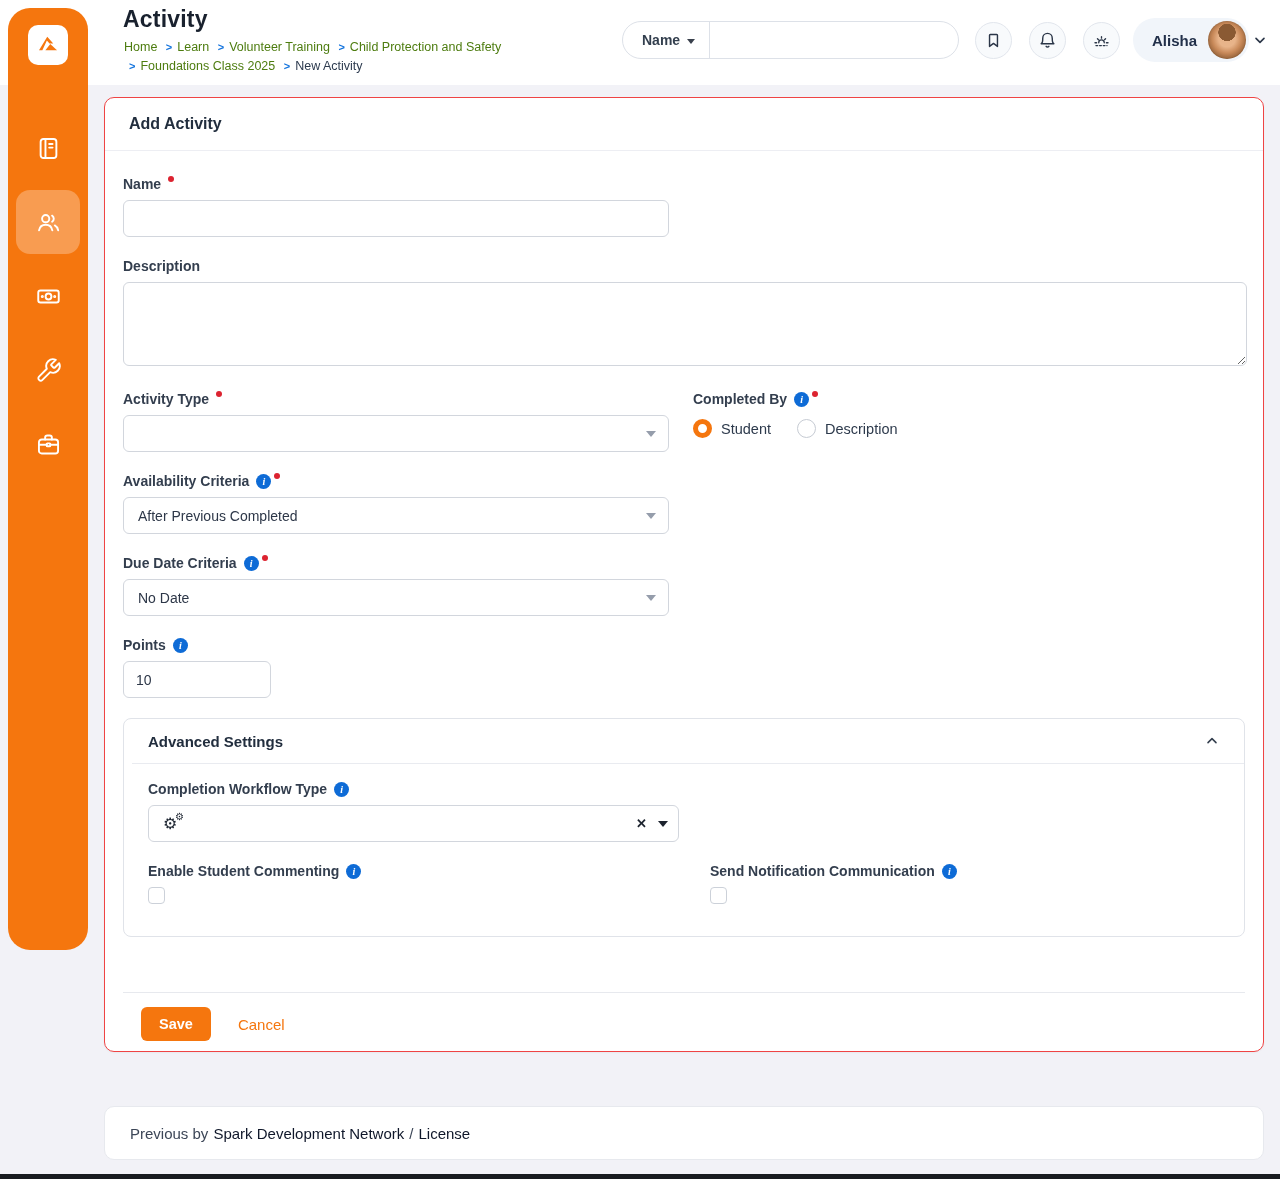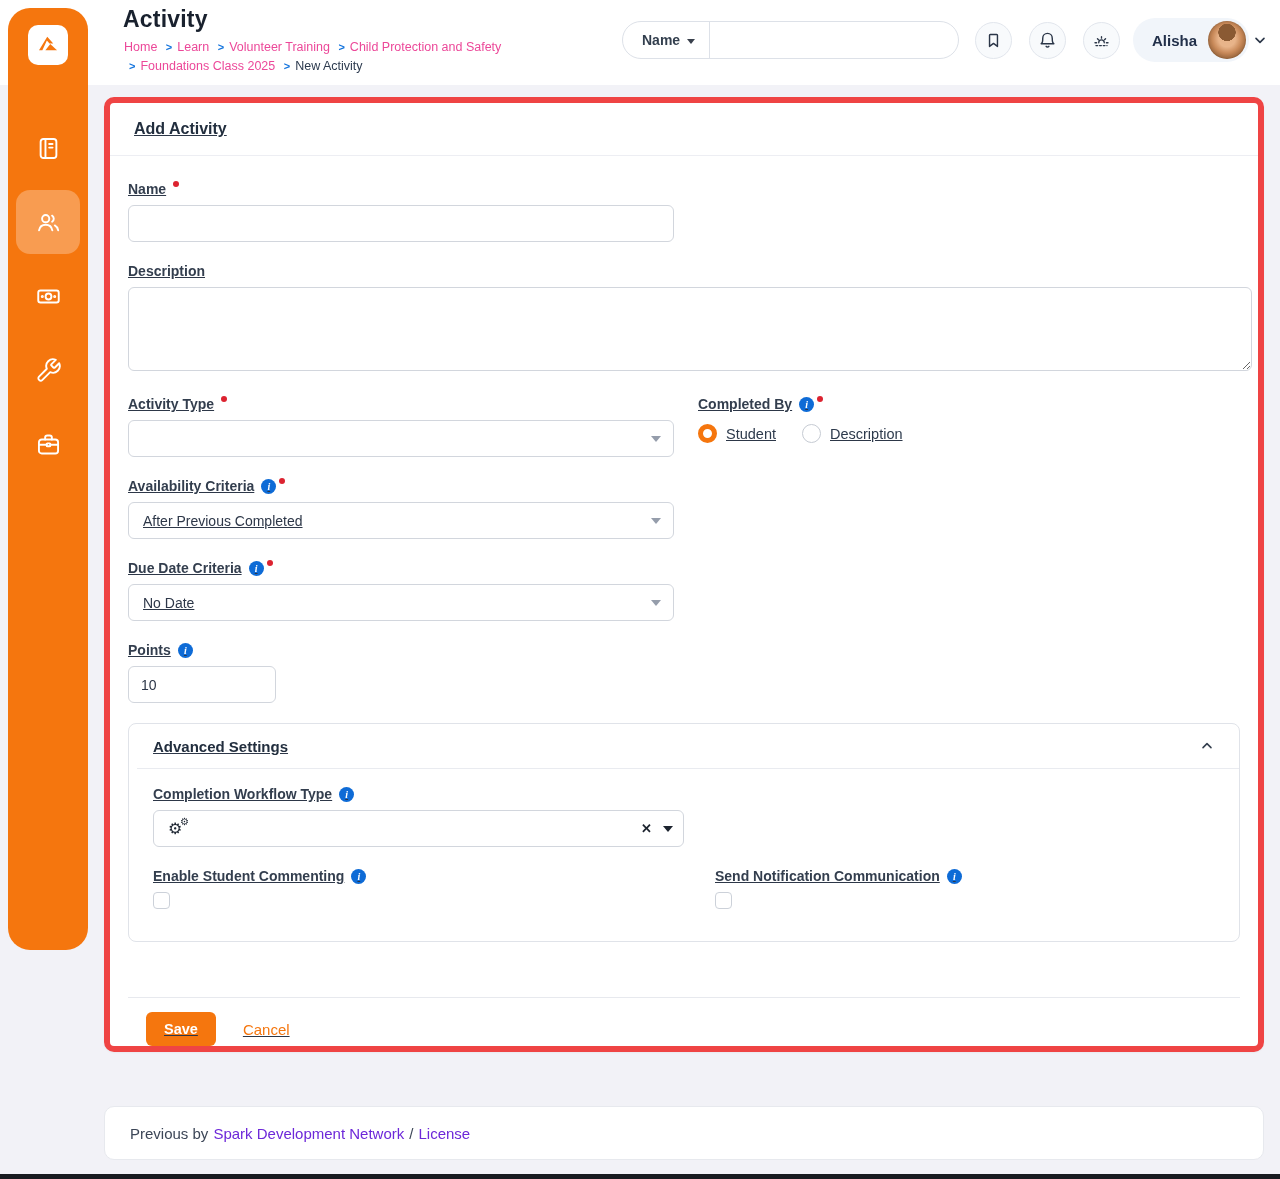--- a/index.html
+++ b/index.html
@@ -18,21 +18,21 @@
     background:#fff; border-radius:10px; display:flex; align-items:center; justify-content:center; }
   .side-nav { position:absolute; left:8px; top:108px; display:flex; flex-direction:column; gap:10px; }
   .nav-tile { width:64px; height:64px; border-radius:14px; display:flex; align-items:center; justify-content:center; cursor:pointer; }
   .nav-tile.active { background:rgba(255,255,255,.28); }
   .nav-tile svg { width:27px; height:27px; }
 
   
   .page-title { position:absolute; left:123px; top:6px; font-size:23px; font-weight:700; color:#19212e; letter-spacing:.2px; }
   .breadcrumbs { position:absolute; left:124px; top:38px; width:505px; font-size:12.5px; line-height:19px; }
   .crumb-pair { white-space:nowrap; }
-  .crumb-link { color:#ec4899; text-decoration:none; cursor:pointer; }
+  .crumb-link { color:#4d7c0f; text-decoration:none; cursor:pointer; }
   .crumb-sep { color:#1273dd; font-weight:700; font-size:11px; margin:0 5px; }
   .crumb-current { color:#2c3a4e; }
 
   .search-pill { position:absolute; left:622px; top:21px; width:337px; height:38px;
     border:1px solid #dde1e8; border-radius:19px; background:#fff; display:flex; align-items:stretch; overflow:hidden; }
   .search-scope { display:flex; align-items:center; gap:7px; padding:0 14px 0 19px;
     font-size:14px; font-weight:600; color:#333f4e; cursor:pointer; border-right:1px solid #dde1e8; }
   .caret-sm { width:0; height:0; border-left:4.5px solid transparent; border-right:4.5px solid transparent; border-top:5.5px solid #39404c; margin-top:2px; }
   .search-input { flex:1; border:none; outline:none; font-size:14px; padding:0 14px; background:transparent; }
 
@@ -45,21 +45,21 @@
   .user-name { font-size:15px; font-weight:600; color:#22304a; }
   .avatar { width:38px; height:38px; border-radius:50%;
     background:
       radial-gradient(circle at 50% 30%, #8a5a33 0 26%, transparent 27%),
       radial-gradient(circle at 50% 46%, #e8b48a 0 30%, #c98a5a 52%, #8a5a33 78%, #6b4526 100%);
     box-shadow: inset 0 0 0 1px rgba(0,0,0,.06); }
   .user-caret { position:absolute; left:1252px; top:32px; cursor:pointer; }
 
   
   .panel { position:absolute; left:104px; top:97px; width:1160px; height:955px;
-    background:#fff; border:6px solid #ef4444; border-radius:10px; box-shadow:0 1px 2px rgba(25,35,55,.04); z-index:2;text-decoration:underline; }
+    background:#fff; border:1px solid #ef4444; border-radius:10px; box-shadow:0 1px 2px rgba(25,35,55,.04); z-index:2; }
   .panel-header { height:53px; display:flex; align-items:center; padding:0 24px;
     border-bottom:1px solid #edeef3; font-size:16px; font-weight:700; color:#222e3e; }
   .panel-body { padding:24px 18px 0; }
 
   .field { margin-bottom:20px; }
   .field-label { display:flex; align-items:center; gap:7px; font-size:14px; font-weight:600; color:#333e4e; margin-bottom:7px; height:18px; }
   .req-dot { width:6px; height:6px; border-radius:50%; background:#dc2330; align-self:flex-start; margin-top:1px; }
   .info-badge { width:15px; height:15px; border-radius:50%; background:#0e6bd6; color:#fff;
     font-size:10px; font-weight:700; font-style:italic; font-family:"Liberation Serif", serif;
     display:inline-flex; align-items:center; justify-content:center; cursor:pointer; }
@@ -100,21 +100,21 @@
 
   .panel-footer { border-top:1px solid #e7e9ee; margin-top:55px; padding:14px 18px 0; display:flex; align-items:center; gap:27px; }
   .save-btn { background:#f5760e; color:#fff; border:none; border-radius:6px; font-size:14.5px; font-weight:700;
     padding:9px 18px; cursor:pointer; font-family:"Liberation Sans", sans-serif; }
   .cancel-link { color:#f5760e; font-size:15px; cursor:pointer; text-decoration:none; }
 
   
   .footer-card { position:absolute; left:104px; top:1106px; width:1160px; height:54px;
     background:#fff; border:1px solid #e7e9ee; border-radius:10px; display:flex; align-items:center;
     padding:0 25px; font-size:15px; color:#3c4657; z-index:2; }
-  .footer-link { color:#6d28d9; text-decoration:none; cursor:pointer; }
+  .footer-link { color:#0f172a; text-decoration:none; cursor:pointer; }
   .footer-sep { margin:0 5px; color:#3c4657; }
 </style>
 </head>
 <body>
 
 <div class="content-bg"></div>
 
 <nav class="sidebar">
   <div class="logo-tile">
     <svg width="30" height="30" viewBox="0 0 40 40">

